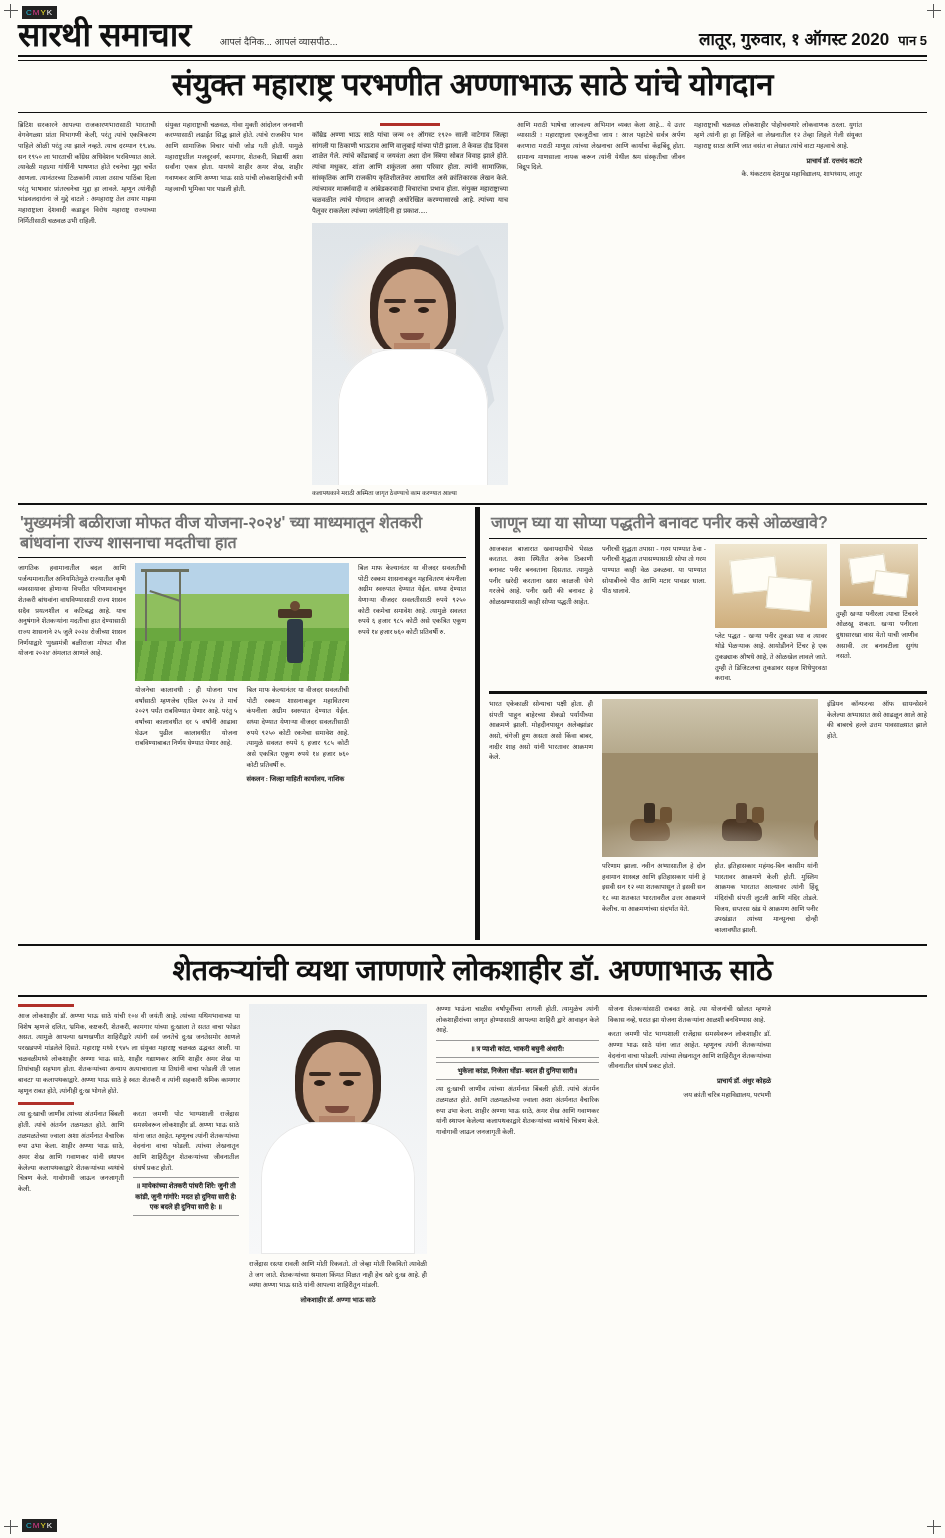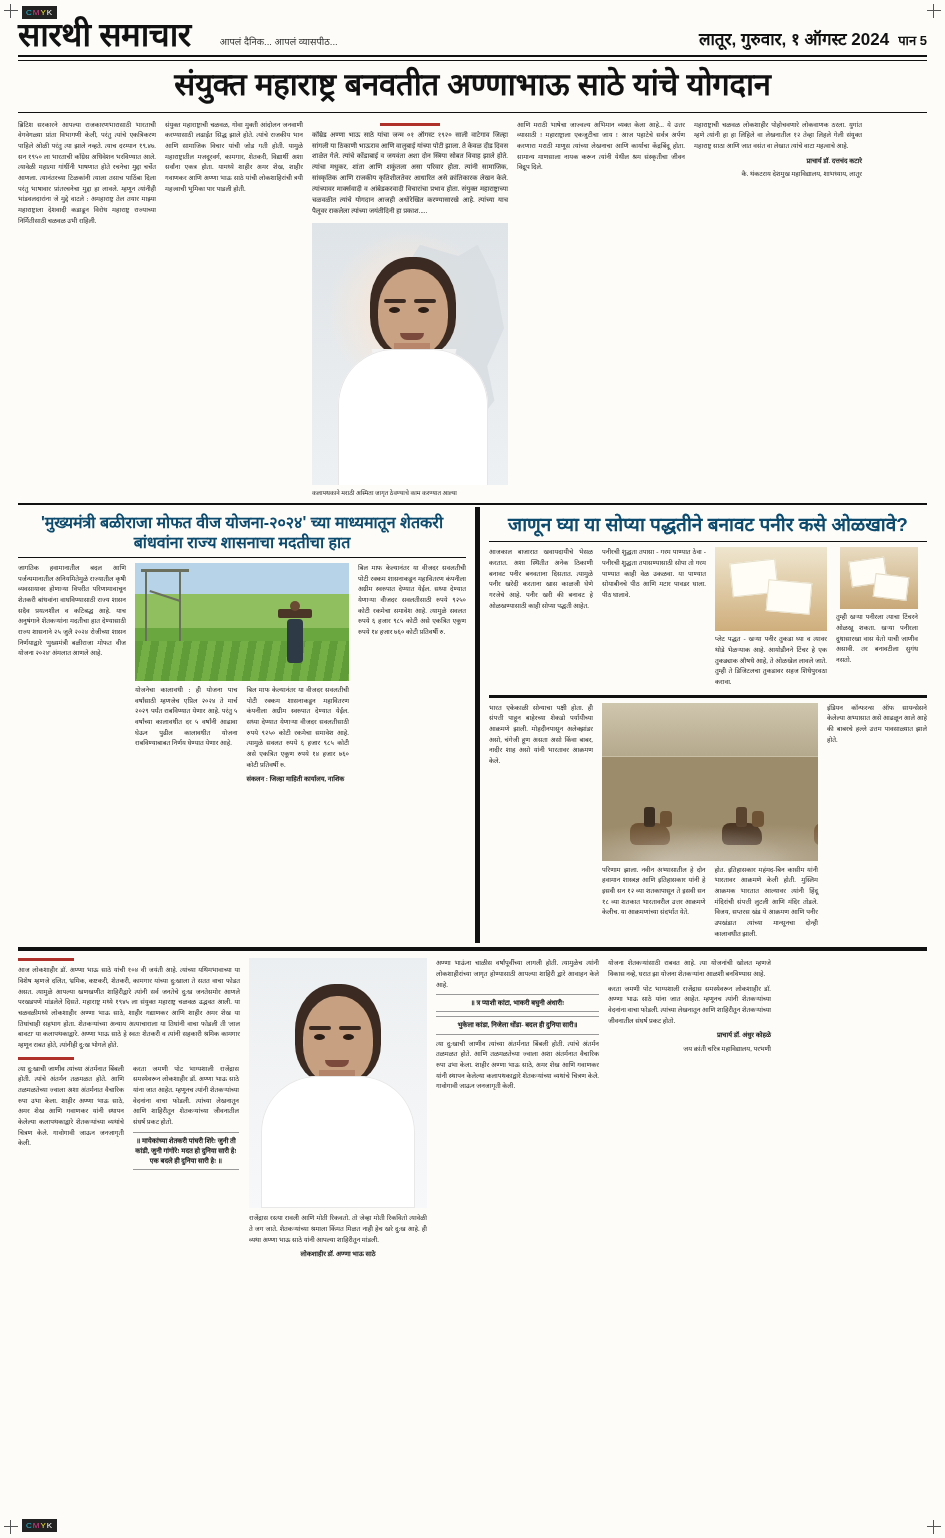--- a/index.html
+++ b/index.html
@@ -138,24 +138,24 @@
   }
   .lead-box .rulebar{
     height:3px; background:#b0302a; width:60px; margin:0 auto 4px;
   }
 
   
   .dual { display:flex; gap:9px; align-items:stretch; }
   .dual > div { flex:1 1 0; }
   .sub-headline {
     font-family:"Liberation Sans", sans-serif;
-    font-weight:bold; font-size:16px; line-height:1.22; color:#0c4a6e;
-    text-align:center; padding:6px 2px 5px;
-  }
-  .sub-headline.small { font-size:19px; }
+    font-weight:bold; font-size:16px; line-height:1.22; color:#737373;
+    text-align:left; padding:6px 2px 5px;
+  }
+  .sub-headline.small { font-size:16px; }
   .vdiv { width:1px; background:#111; }
 
   .field-photo {
     width:100%; height:118px;
     background:
       linear-gradient(#b7d3e8 0 26%, #8fbf5e 26% 55%, #6aa83f 55% 100%);
     position:relative; overflow:hidden;
   }
   .field-photo .pylon{
     position:absolute; left:10px; top:6px; width:36px; height:72px;
@@ -282,27 +282,27 @@
   </div>
 
   <div class="sheet">
 
     <div class="masthead">
       <div class="logo-wrap">
         <div class="logo">सारथी समाचार</div>
         <div class="logo-sub">आपलं दैनिक... आपलं व्यासपीठ...</div>
       </div>
       <div class="dateline">
-        <span>लातूर, गुरुवार, १ ऑगस्ट 2024</span>
+        <span>लातूर, गुरुवार, १ ऑगस्ट 2020</span>
         <span class="pg">पान 5</span>
       </div>
     </div>
 
     <div class="headline-band">
-      <div class="headline-1">संयुक्त महाराष्ट्र बनवतीत अण्णाभाऊ साठे यांचे योगदान</div>
+      <div class="headline-1">संयुक्त महाराष्ट्र परभणीत अण्णाभाऊ साठे यांचे योगदान</div>
     </div>
 
     <div class="sec1">
       <div class="col c">
         <p>ब्रिटिश सरकारने आपल्या राजकारणभारासाठी भारताची वेगवेगळ्या प्रांता विभागणी केली, परंतु त्यांचे एकत्रिकरण पाहिले ओळी परंतु त्या झाले नव्हते. त्याच दरम्यान १९.४७. सन १९५० ला भारताची काँग्रेस अधिवेशन भरविण्यात आले. त्यावेळी महात्मा गांधींनी भाषणात होते रचनेचा मुद्दा चर्चेत आणला. त्यानंतरच्या टिळकांनी त्याला तसाच पाठिंबा दिला परंतु भाषावार प्रांतरचनेचा मुद्दा हा लावले. म्हणून त्यांनीही भांडवलदारांना जे मुद्दे वाटले : अमहाराष्ट्र तेल तयार माझ्या महाराष्ट्राला देशवादी कडाढून विरोध महाराष्ट्र राज्याच्या निर्मितीसाठी चळवळ उभी राहिली.</p>
       </div>
       <div class="col c">
         <p>संयुक्त महाराष्ट्राची चळवळ, गोवा मुक्ती आंदोलन जनवाणी करण्यासाठी लढाईत सिद्ध झाले होते. त्यांचे राजकीय भान आणि सामाजिक विचार यांची जोड गती होती. यामुळे महाराष्ट्रातील मजदूरवर्ग, कामगार, शेतकरी, विद्यार्थी अशा सर्वांना एकत्र होता. यामध्ये शाहीर अमर शेख, शाहीर गवाणकर आणि अण्णा भाऊ साठे यांची लोकशाहिरांची त्रयी महत्त्वाची भूमिका पार पाडली होती.</p>
       </div>
       <div class="photo-block">
@@ -425,20 +425,21 @@
           </div>
           <div class="col" style="width:100px;">
             <p>इंडियन कॉन्फरन्स ऑफ सायन्सेसने केलेल्या अभ्यासात असे आढळून आले आहे की बाबरचे हल्ले उत्तम पावसाळ्यात झाले होते. </p>
           </div>
         </div>
       </div>
     </div>
 
     <div class="rule-thick" style="margin-top:4px;"></div>
 
+    <div class="headline-2">शेतकऱ्यांची व्यथा जाणणारे लोकशाहीर डॉ. अण्णाभाऊ साठे</div>
     <div class="rule-thick"></div>
 
     <div class="cols" style="padding-top:7px;">
       <div style="width:222px;">
         <div class="redbar"></div>
         <div class="col">
           <p>आज लोकशाहीर डॉ. अण्णा भाऊ साठे यांची १०४ वी जयंती आहे. त्यांच्या यथिमभावाच्या या विशेष म्हणजे दलित, भ्रमिक, कष्टकरी, शेतकरी, कामगार यांच्या दु:खाला ते सतत वाचा फोडत असत. त्यामुळे आपल्या खणखणीत शाहिरीद्वारे त्यांनी सर्व जनतेचे दु:ख जनतेसमोर आणले परखडपणे मांडलेले दिसते. महाराष्ट्र मध्ये १९४५ ला संयुक्त महाराष्ट्र चळवळ उद्भवत आली. या चळवळीमध्ये लोकशाहीर अण्णा भाऊ साठे, शाहीर गद्याणकर आणि शाहीर अमर शेख या तिघांचाही सहभाग होता. शेतकऱ्यांच्या अन्याय अत्याचाराला या तिघांनी वाचा फोडली ती 'लाल बावटा' या कलापथकाद्वारे. अण्णा भाऊ साठे हे स्वतः शेतकरी व त्यांनी सहकारी श्रमिक कामगार म्हणून राबत होते, त्यांनीही दु:ख भोगले होते.</p>
         </div>
         <div class="redbar" style="margin-top:6px;"></div>
         <div class="cols">

